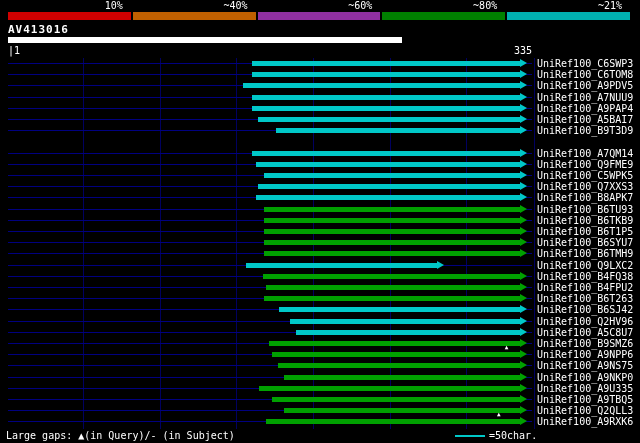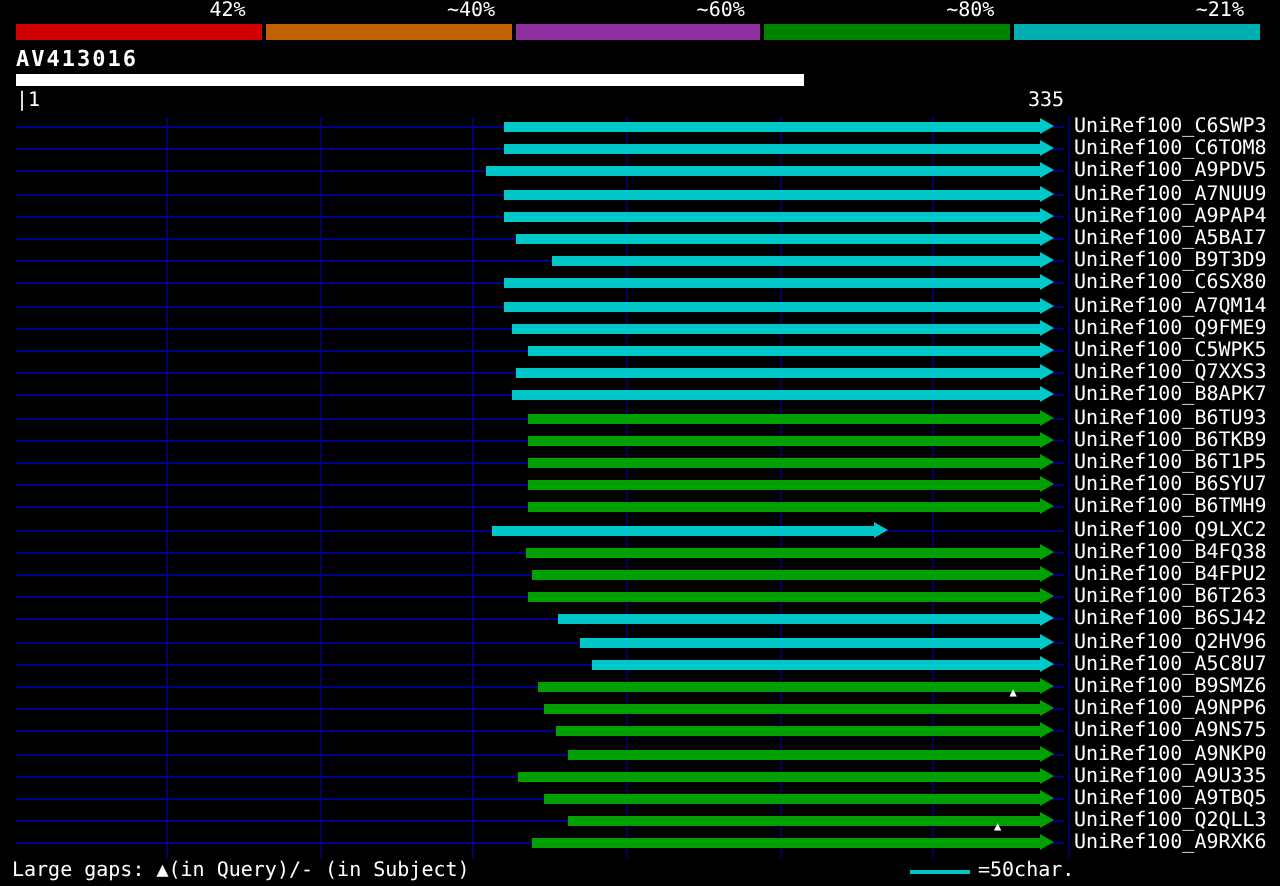--- a/index.html
+++ b/index.html
@@ -40,21 +40,21 @@
   .gaps-label { position:absolute; left:6px; bottom:0; }
   .legend { position:absolute; left:455px; bottom:0; height:13px; display:flex; align-items:center; }
   .legend-line { display:inline-block; width:30px; height:2px; background:#00c8c8; margin-right:4px; }
 </style>
 </head>
 <body>
 
 <div class="screen">
 
   <div class="key-labels">
-      <div class="key-label">42%</div>
+      <div class="key-label">10%</div>
       <div class="key-label">~40%</div>
       <div class="key-label">~60%</div>
       <div class="key-label">~80%</div>
       <div class="key-label">~21%</div>
     </div>
   <div class="key-bar">
       <div class="key-seg" style="background: rgb(208, 0, 0);"></div>
       <div class="key-seg" style="background: rgb(192, 96, 0);"></div>
       <div class="key-seg" style="background: rgb(144, 48, 160);"></div>
       <div class="key-seg" style="background: rgb(0, 128, 0);"></div>
@@ -112,26 +112,20 @@
         <div class="hit-bar" style="left: 257.9px; width: 262.1px; background: rgb(0, 200, 200);"></div>
         <div class="hit-arrow" style="left: 520px; border-left-color: rgb(0, 200, 200);"></div>
         <div class="hit-label">UniRef100_A5BAI7</div>
       </div>
       <div class="hit-row" style="top: 67.2px;">
         <div class="track"></div>
         <div class="hit-bar" style="left: 276.3px; width: 243.7px; background: rgb(0, 200, 200);"></div>
         <div class="hit-arrow" style="left: 520px; border-left-color: rgb(0, 200, 200);"></div>
         <div class="hit-label">UniRef100_B9T3D9</div>
       </div>
-      <div class="hit-row" style="top: 78.4px;">
-        <div class="track"></div>
-        <div class="hit-bar" style="left: 251.7px; width: 268.3px; background: rgb(0, 200, 200);"></div>
-        <div class="hit-arrow" style="left: 520px; border-left-color: rgb(0, 200, 200);"></div>
-        <div class="hit-label">UniRef100_C6SX80</div>
-      </div>
       <div class="hit-row" style="top: 89.6px;">
         <div class="track"></div>
         <div class="hit-bar" style="left: 251.7px; width: 268.3px; background: rgb(0, 200, 200);"></div>
         <div class="hit-arrow" style="left: 520px; border-left-color: rgb(0, 200, 200);"></div>
         <div class="hit-label">UniRef100_A7QM14</div>
       </div>
       <div class="hit-row" style="top: 100.8px;">
         <div class="track"></div>
         <div class="hit-bar" style="left: 256.3px; width: 263.7px; background: rgb(0, 200, 200);"></div>
         <div class="hit-arrow" style="left: 520px; border-left-color: rgb(0, 200, 200);"></div>

